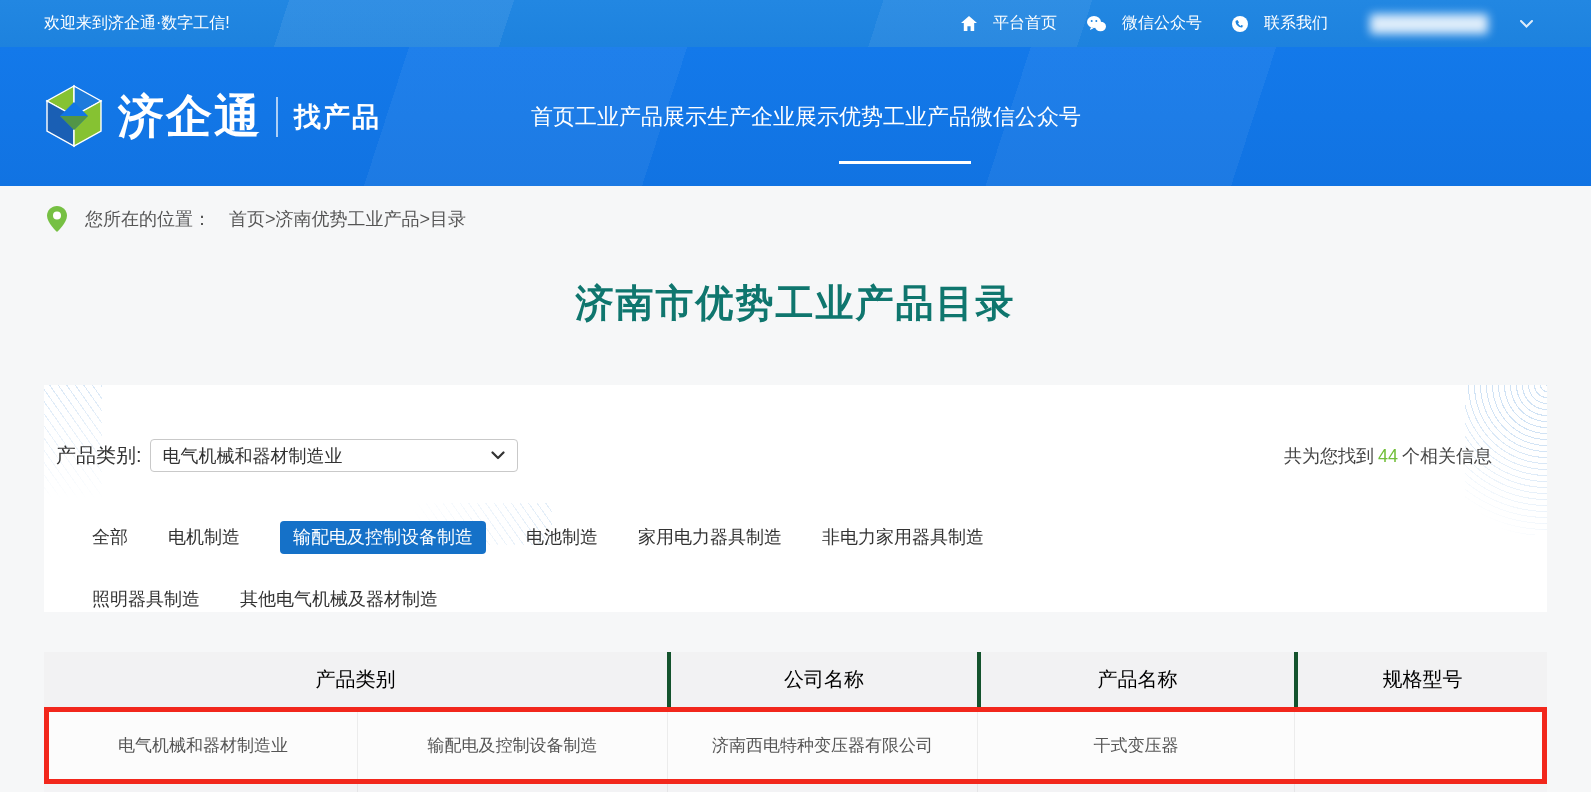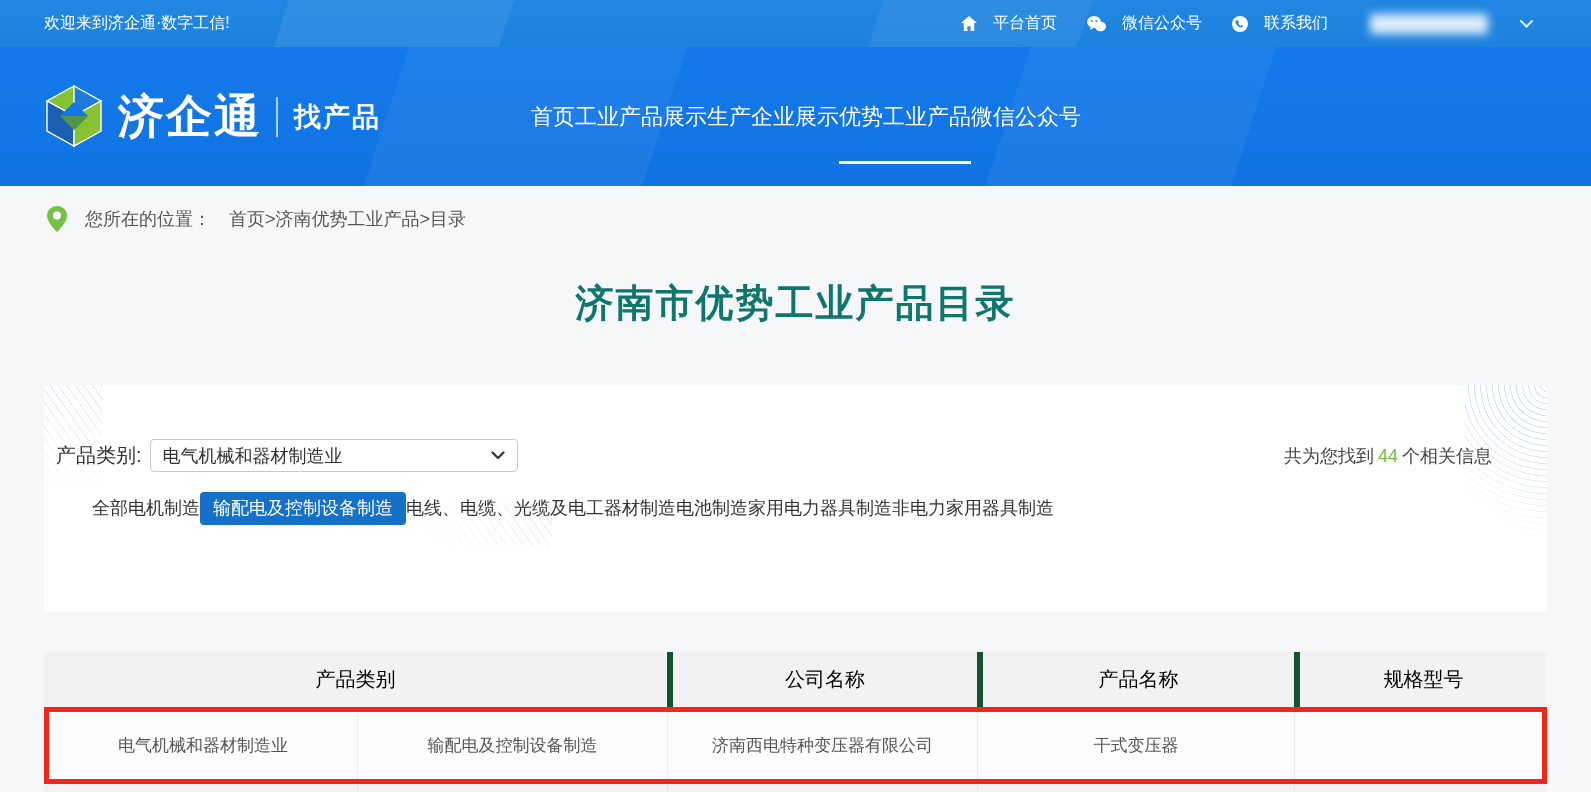--- a/index.html
+++ b/index.html
@@ -55,31 +55,31 @@
     background:repeating-radial-gradient(circle at 100% 0%, rgba(140,185,230,.40) 0 1px, transparent 1px 6px);
     -webkit-mask-image:linear-gradient(215deg,#000 30%,transparent 85%); mask-image:linear-gradient(215deg,#000 30%,transparent 85%); }
   .filter-row { position:relative; display:flex; align-items:center; padding:54px 55px 0 12px; }
   .filter-label { font-size:20px; color:#333; margin-right:8px; white-space:nowrap; }
   .select { width:368px; height:33px; border:1px solid #c9c9c9; border-radius:4px; background:#fff;
             display:flex; align-items:center; justify-content:space-between; padding:0 12px;
             font-size:18px; color:#333; cursor:pointer; }
   .result { margin-left:auto; font-size:18px; color:#444; white-space:nowrap; }
   .result .count { color:#72bf3a; margin:0 4px; }
   .tabs { position:relative; padding:20px 0 0 48px; font-size:18px; color:#333; }
-  .tabs-row { display:flex; align-items:center; margin-bottom:14px; }
+  .tabs-row { display:flex; align-items:center; gap:40px; margin-bottom:14px;margin-top:29px; }
   .tab { line-height:33px; cursor:pointer; white-space:nowrap; }
   .tab.active { background:#1571c8; color:#fff; border-radius:4px; padding:0 13px; }
 
   
   .table { margin:40px 44px 0; }
   .thead { display:grid; grid-template-columns:623px 310px 317px 1fr; height:55px;
            background:#f2f2f3; }
   .th { display:flex; align-items:center; justify-content:center;
         font-size:20px; font-weight:normal; color:#000000; }
-  .thead > .th + .th { border-left:6px solid #14532d; }
+  .thead > .th + .th { border-left:4px solid #14532d; }
   .hl-row { border:5px solid #f2271c; background:#fcfcfc; cursor:pointer; }
   .tr { display:grid; grid-template-columns:308px 310px 310px 317px 1fr; height:67px; }
   .td { display:flex; align-items:center; justify-content:center;
         font-size:17px; color:#555; }
   .tr > .td + .td { border-left:1px solid #ececec; }
   .next-strip { display:grid; grid-template-columns:313px 310px 310px 317px 1fr; height:15px;
                 background:#f3f3f5; }
   .next-strip > div + div { border-left:1px solid #e5e5e7; }
 </style>
 </head>
@@ -168,24 +168,27 @@
       </div>
       <div class="result">
         <span>共为您找到</span><span class="count">44</span><span>个相关信息</span>
       </div>
     </div>
     <div class="tabs">
       <div class="tabs-row">
         <span class="tab">全部</span>
         <span class="tab">电机制造</span>
         <span class="tab active">输配电及控制设备制造</span>
-        <span class="tab">电线、电缆、光缆及电工器材制造</span>
         <span class="tab">电池制造</span>
         <span class="tab">家用电力器具制造</span>
         <span class="tab">非电力家用器具制造</span>
+      </div>
+      <div class="tabs-row">
+        <span class="tab">照明器具制造</span>
+        <span class="tab">其他电气机械及器材制造</span>
       </div>
     </div>
   </div>
 
   <div class="table">
     <div class="thead">
       <div class="th">产品类别</div>
       <div class="th">公司名称</div>
       <div class="th">产品名称</div>
       <div class="th">规格型号</div>

